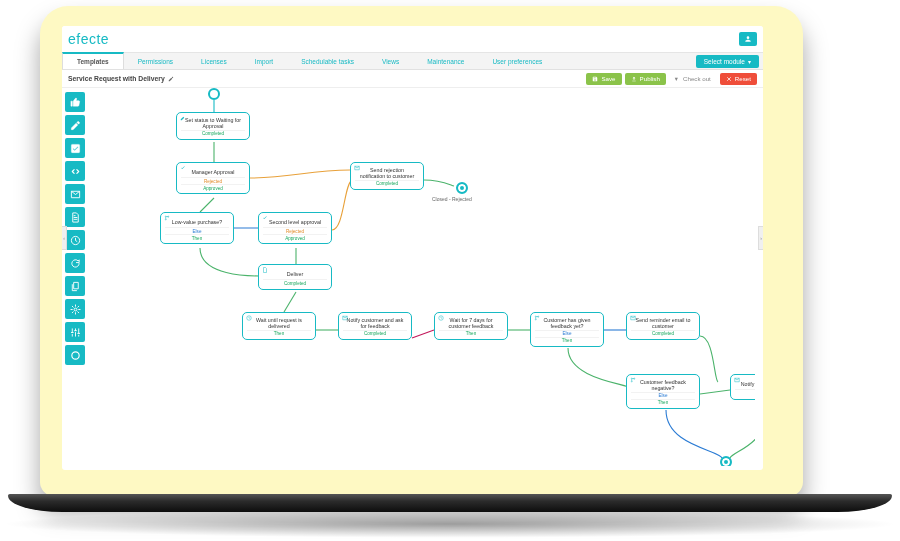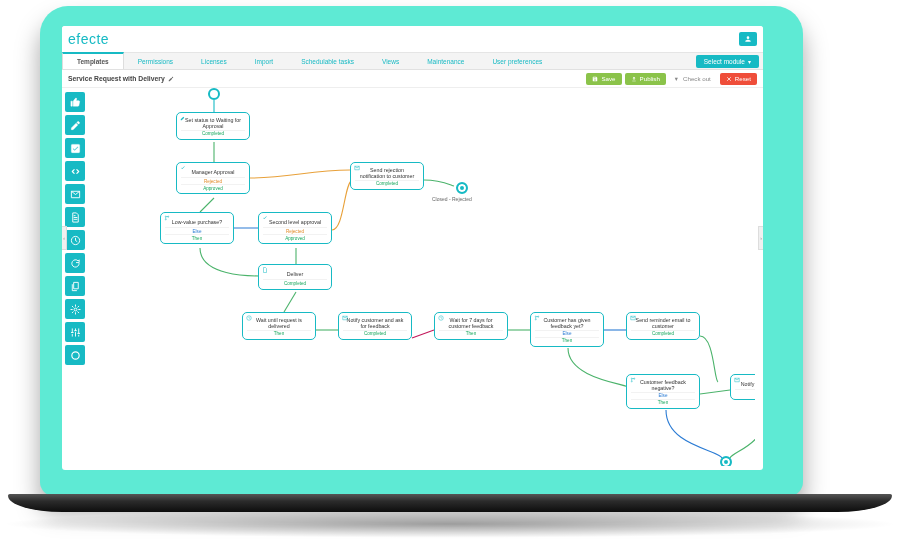--- a/index.html
+++ b/index.html
@@ -1,21 +1,21 @@
 <!DOCTYPE html>
 <html><head>
 <meta charset="utf-8">
 <style>
   * { box-sizing: border-box; margin: 0; padding: 0; }
   html, body { width: 900px; height: 541px; font-family: Arial, Helvetica, sans-serif; background: transparent; }
 
   
   .laptop {
     position: absolute; left: 40px; top: 6px; width: 763px; height: 490px;
-    background: #5eead4;
+    background: #fef9c3;
     border-radius: 28px 28px 14px 14px;
     padding: 20px 40px 26px 22px;
     box-shadow: 0 16px 24px rgba(0,0,0,.35);
   }
   .screen {
     width: 100%; height: 100%;
     background: #fff;
     border-radius: 3px;
     overflow: hidden;
     position: relative;

